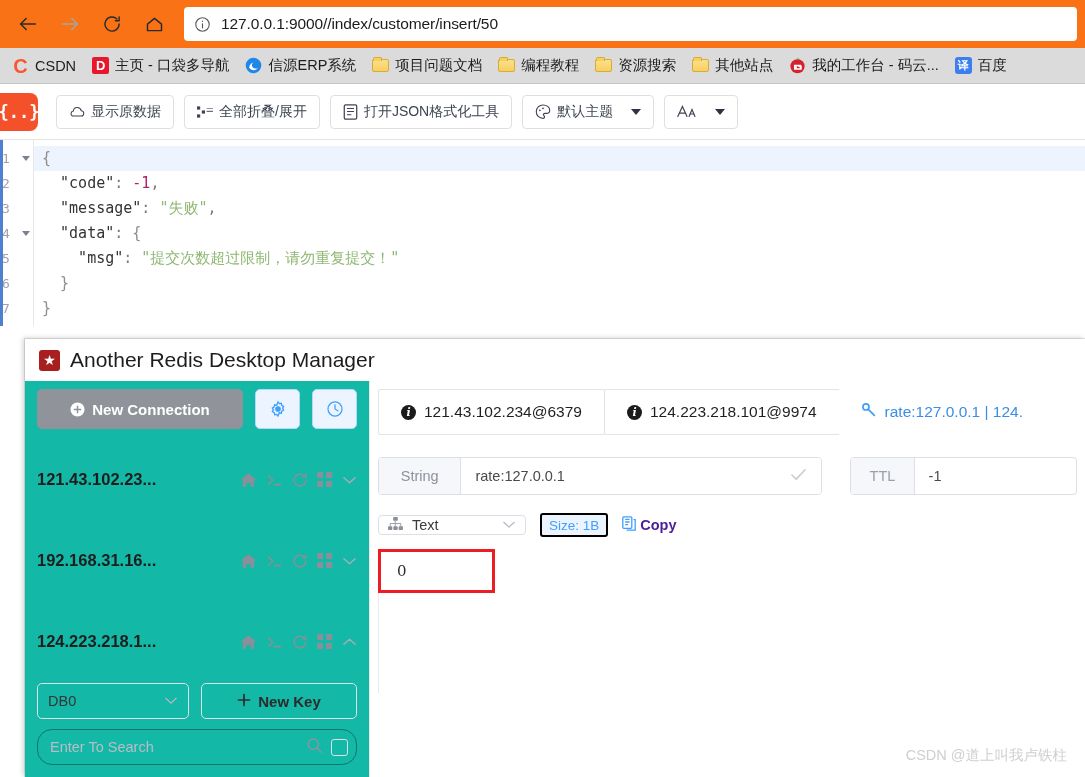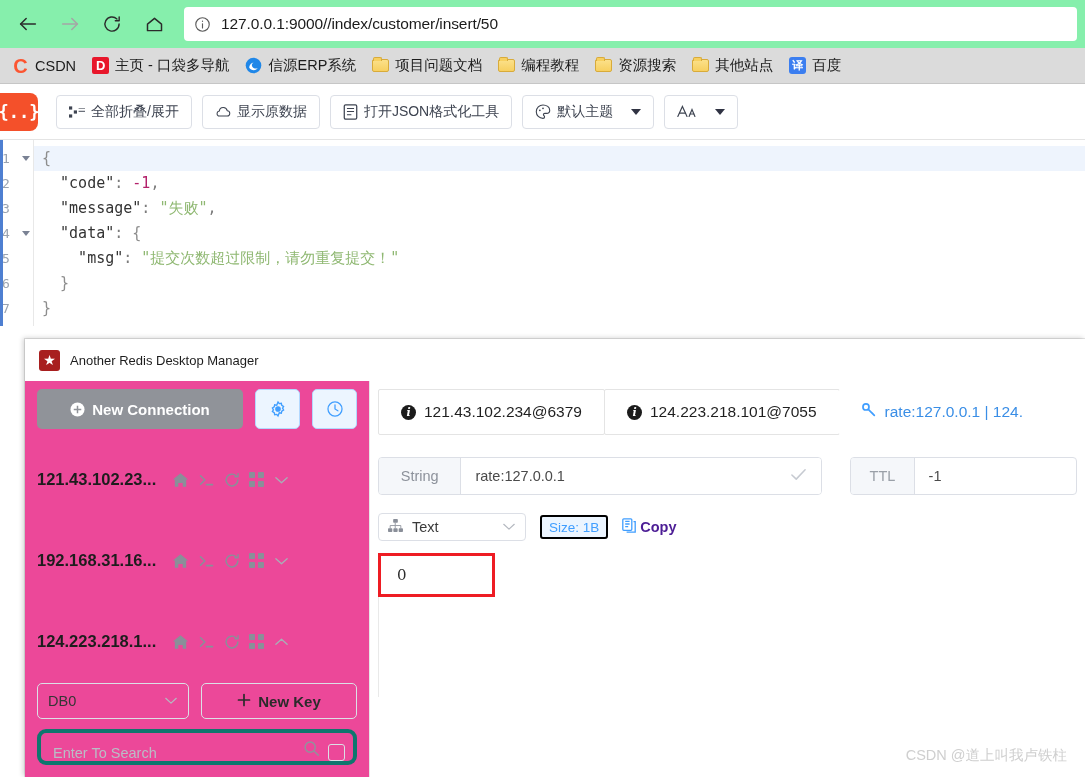--- a/index.html
+++ b/index.html
@@ -6,21 +6,21 @@
   html, body {
     width: 1085px; height: 777px;
     overflow: hidden;
     font-family: "Liberation Sans", "DejaVu Sans", sans-serif;
     background: #ffffff;
   }
 
   
   .browser-chrome {
     width: 1085px;
-    background: #86efac;
+    background: #f97316;
   }
   .nav-bar {
     height: 48px;
     display: flex;
     align-items: center;
     padding: 0 8px;
     gap: 2px;
   }
   .nav-btn {
     width: 40px; height: 40px;
@@ -233,39 +233,39 @@
   }
   .ardm-logo {
     width: 21px; height: 21px;
     background: #a81f1f;
     border-radius: 3px;
     display: flex; align-items: center; justify-content: center;
     color: #fff; font-size: 14px; line-height: 1;
     font-family: "DejaVu Sans", sans-serif;
   }
   .ardm-title-text {
-    font-size: 13px;
+    font-size: 21px;
     color: #1d1d1d;
     font-family: "Liberation Sans", sans-serif;
     text-align: right;
   }
   .ardm-main {
     display: flex;
     height: 396px;
   }
 
   
   .ardm-left {
     width: 345px;
     flex: 0 0 345px;
     border-right: 1px solid #e6e6e6;
     display: flex;
     flex-direction: column;
     padding: 0 12px;
-    background: #ec4899;
+    background: #14b8a6;
   }
   .conn-row {
     display: flex;
     gap: 12px;
     padding: 8px 0 10px 0;
     align-items: center;
   }
   .btn-newconn {
     flex: 1;
     height: 40px;
@@ -287,21 +287,21 @@
     border: 1px solid #b3d8ff;
     border-radius: 5px;
     display: flex; align-items: center; justify-content: center;
     cursor: pointer;
   }
   .conn-list { flex: 1; }
   .conn-item {
     height: 81px;
     display: flex;
     align-items: center;
-    justify-content: flex-start;
+    justify-content: space-between;
     border-bottom: 0px solid transparent;
     gap: 16px;
   }
   .conn-name {
     font-size: 16.5px;
     font-weight: bold;
     color: #1d1d1d;
     font-family: "Liberation Sans", sans-serif;
   }
   .conn-icons {
@@ -338,24 +338,24 @@
     align-items: center;
     justify-content: center;
     gap: 7px;
     font-size: 15px;
     font-weight: bold;
     color: #2b2b2b;
     cursor: pointer;
   }
   .search-row {
     height: 36px;
-    border: 4px solid #0f766e;
-    border-radius: 9px;
-    display: flex;
-    align-items: flex-end;
+    border: 1px solid #0f766e;
+    border-radius: 15px;
+    display: flex;
+    align-items: center;
     padding: 0 8px 0 12px;
     gap: 8px;
     margin-bottom: 12px;
   }
   .search-row input {
     flex: 1;
     border: none;
     outline: none;
     font-size: 14.5px;
     color: #3c3c3c;
@@ -466,21 +466,21 @@
   }
 
   .view-row {
     display: flex;
     align-items: center;
     gap: 14px;
     padding: 18px 8px 0 8px;
   }
   .fmt-select {
     width: 148px;
-    height: 28px;
+    height: 20px;
     border: 1px solid #dcdfe6;
     border-radius: 4px;
     display: flex;
     align-items: center;
     padding: 0 9px;
     gap: 9px;
     font-size: 14.5px;
     color: #3a3a3a;
     cursor: pointer;
   }
@@ -614,53 +614,63 @@
         </span>
       <span class="bm-label">资源搜索</span>
     </div>
     <div class="bm">
       <span class="bm-ico">
           <span class="ico-folder"></span>
         </span>
       <span class="bm-label">其他站点</span>
     </div>
     <div class="bm">
+      <span class="bm-ico">
+        <svg width="17" height="17" viewBox="0 0 24 24">
+            <circle cx="12" cy="13" r="10" fill="#d7202b"></circle>
+            <path d="M7 11h10v2h-6v3h4v-2h-2v-2h5v6H7z" fill="#fff"></path>
+            <path d="M12 1c1 1 2 1 3 2-1 1-2 1-3 1z" fill="#3ba74a"></path>
+          </svg>
+      </span>
+      <span class="bm-label">我的工作台 - 码云...</span>
+    </div>
+    <div class="bm">
       <span class="bm-ico ico-translate">译</span>
       <span class="bm-label">百度</span>
     </div>
   </div>
 </div>
 
 <div class="json-toolbar">
   <div class="json-logo">{..}</div>
+
+  <div class="tbtn">
+    <span class="tbtn-icon">
+      <svg width="16" height="14" viewBox="0 0 24 20" fill="none" stroke="#3e4451" stroke-width="1.6" stroke-linejoin="round">
+          <path d="M5 16h13a4 4 0 0 0 .3-8A6 6 0 0 0 6.5 8.6 4 4 0 0 0 5 16z"></path>
+        </svg>
+    </span>
+    <span>显示原数据</span>
+  </div>
 
   <div class="tbtn">
     <span class="tbtn-icon">
       <svg width="16" height="14" viewBox="0 0 20 16" fill="#3e4451">
           <rect x="0" y="1" width="4" height="4"></rect>
           <rect x="0" y="11" width="4" height="4"></rect>
           <rect x="6" y="6" width="4" height="4"></rect>
           <path d="M12 6.5h8v1.2h-8z"></path>
           <path d="M12 3h8v1.2h-8z" opacity="0.6"></path>
         </svg>
     </span>
     <span>全部折叠/展开</span>
   </div>
 
   <div class="tbtn">
     <span class="tbtn-icon">
-      <svg width="16" height="14" viewBox="0 0 24 20" fill="none" stroke="#3e4451" stroke-width="1.6" stroke-linejoin="round">
-          <path d="M5 16h13a4 4 0 0 0 .3-8A6 6 0 0 0 6.5 8.6 4 4 0 0 0 5 16z"></path>
-        </svg>
-    </span>
-    <span>显示原数据</span>
-  </div>
-
-  <div class="tbtn">
-    <span class="tbtn-icon">
       <svg width="15" height="16" viewBox="0 0 16 18" fill="none" stroke="#3e4451" stroke-width="1.4">
           <rect x="1" y="1" width="14" height="16" rx="1.5"></rect>
           <path d="M4 5h8M4 8.5h8M4 12h5" stroke-width="1.2"></path>
         </svg>
     </span>
     <span>打开JSON格式化工具</span>
   </div>
 
   <div class="tbtn">
     <span class="tbtn-icon">
@@ -903,21 +913,21 @@
 
     <div class="ardm-right">
 
       <div class="tab-strip">
         <div class="rtab">
           <span class="ico-i">i</span>
           <span>121.43.102.234@6379</span>
         </div>
         <div class="rtab">
           <span class="ico-i">i</span>
-          <span>124.223.218.101@7055</span>
+          <span>124.223.218.101@9974</span>
         </div>
         <div class="rtab active">
           <span><svg width="16" height="16" viewBox="0 0 18 18" fill="#409eff">
                 <circle cx="5.6" cy="5.6" r="3.4" fill="none" stroke="#409eff" stroke-width="1.9"></circle>
                 <path d="M8.2 8.2 15 15M12 12l1.7 1.7M10.2 10.2l1.7 1.7" stroke="#409eff" stroke-width="1.9" fill="none" stroke-linecap="round"></path>
               </svg></span>
           <span>rate:127.0.0.1 | 124.</span>
         </div>
       </div>
 

